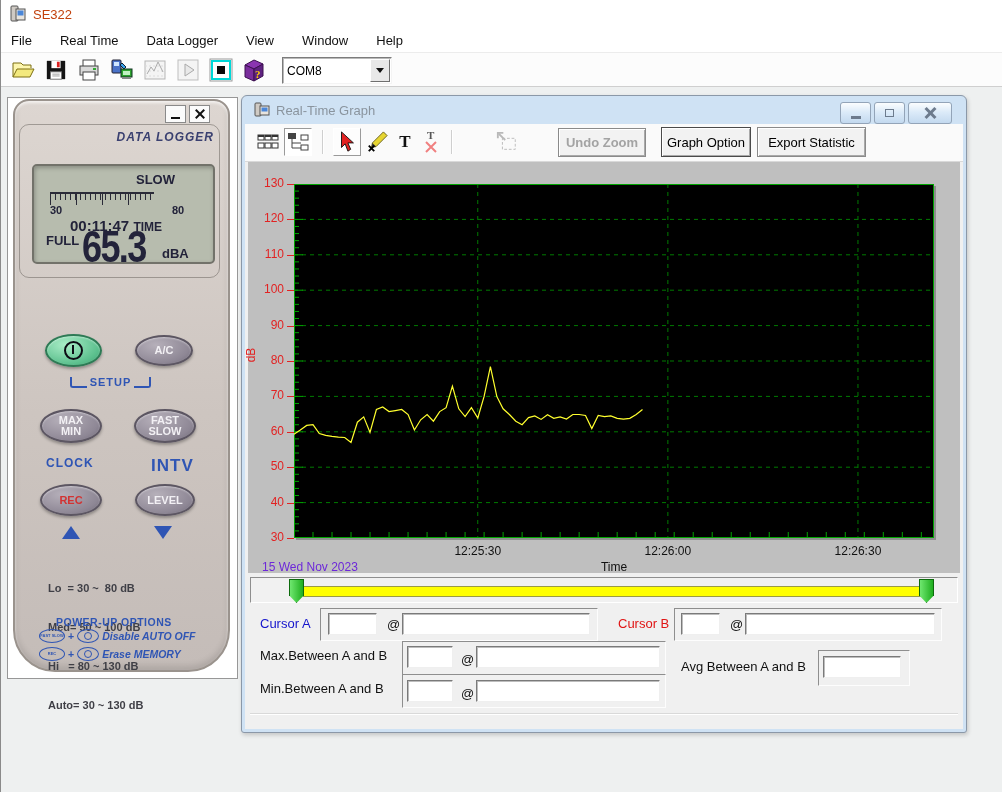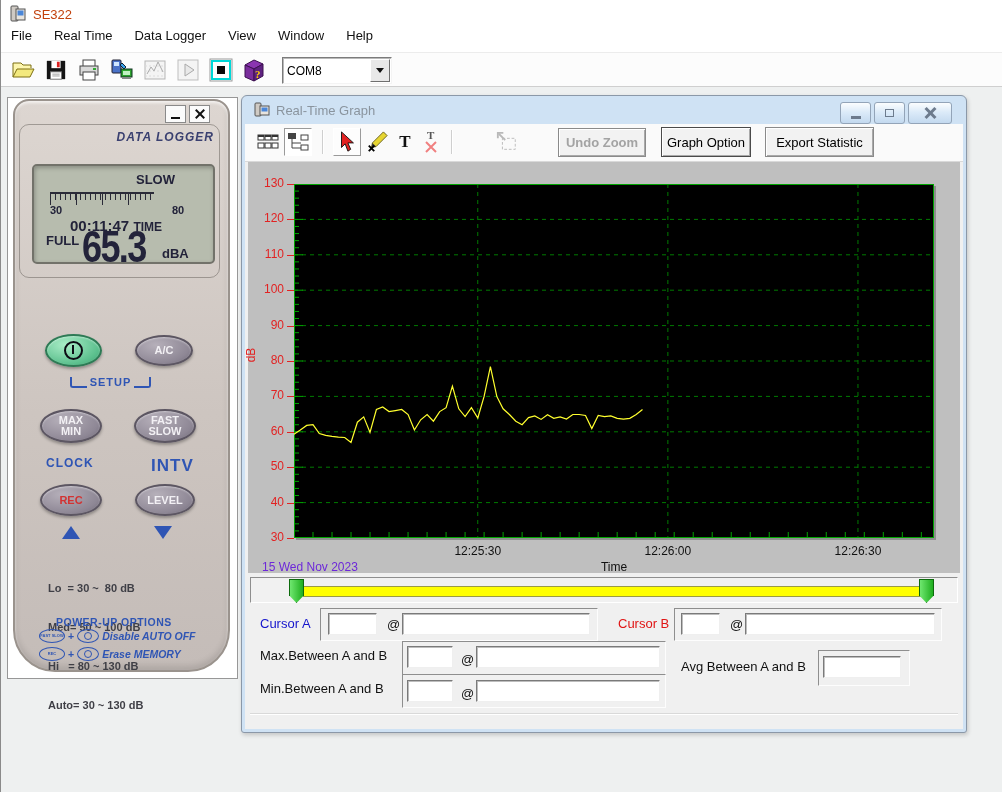--- a/index.html
+++ b/index.html
@@ -2,21 +2,21 @@
 <html><head>
 <meta charset="utf-8">
 <style>
   html,body{margin:0;padding:0;background:#e9ebec;}
   #app{position:relative;width:1002px;height:792px;background:#eef0f0;font-family:"Liberation Sans",sans-serif;overflow:hidden;border-left:1px solid #8a8a8a;box-sizing:border-box;}
   .abs{position:absolute;}
   
   #titlebar{left:0;top:0;width:100%;height:28px;background:#ffffff;}
   #app-icon{left:8px;top:5px;width:18px;height:18px;}
   #app-title{left:32px;top:7px;font-size:13px;color:#c2410c;}
-  #menubar{left:0;top:28px;width:100%;height:24px;background:#ffffff;display:flex;align-items:flex-start;gap:22px;padding-left:10px;box-sizing:border-box;position:absolute;}
+  #menubar{left:0;top:28px;width:100%;height:24px;background:#ffffff;display:flex;align-items:center;gap:28px;padding-left:10px;box-sizing:border-box;position:absolute;}
   .menu-item{font-size:13px;color:#111;cursor:default;}
   #toolbar{left:0;top:52px;width:100%;height:35px;background:#fcfcfc;border-top:1px solid #ececec;border-bottom:1px solid #cfcfcf;display:flex;align-items:center;padding-left:8px;box-sizing:border-box;position:absolute;}
   .tb-icon{width:28px;height:28px;margin-right:5px;display:flex;align-items:center;justify-content:center;}
   #com-combo{position:absolute;left:281px;top:4px;width:108px;height:25px;background:#fff;border:1px solid;border-color:#7b7b7b #f4f4f4 #f4f4f4 #7b7b7b;box-shadow:inset 1px 1px 0 #b9b9b9;display:flex;align-items:center;}
   #com-combo .val{flex:1;font-size:12px;padding-left:4px;color:#000;}
   #com-combo .dd{width:18px;height:21px;margin:1px;background:#e8e8e8;border:1px solid;border-color:#fff #6f6f6f #6f6f6f #fff;display:flex;align-items:center;justify-content:center;}
   .dd-arrow{width:0;height:0;border-left:4px solid transparent;border-right:4px solid transparent;border-top:5px solid #111;}
   
   #device-window{left:6px;top:97px;width:229px;height:580px;background:#fff;border:1px solid #979797;}
   #device-body{left:5px;top:1px;width:217px;height:573px;background:linear-gradient(180deg,#ddd6d1,#cdc5c0 55%,#c4bcb8);border:2px solid #9a938d;border-radius:16px 16px 42px 42px;box-sizing:border-box;box-shadow:inset 0 2px 3px rgba(255,255,255,.7), inset 0 -4px 6px rgba(0,0,0,.12);}
@@ -352,21 +352,21 @@
       <span class="tsep" style="left:206px;"></span>
       <span class="tbtn" style="left:248px;">
         <svg width="22" height="22" viewBox="0 0 24 24">
             <path d="M2 8V2h6" fill="none" stroke="#b9b9b9" stroke-width="2"></path>
             <path d="M3 3l7 7" stroke="#b9b9b9" stroke-width="2"></path>
             <rect x="7" y="8" width="14" height="12" fill="none" stroke="#b9b9b9" stroke-dasharray="3 2"></rect>
           </svg>
       </span>
       <span class="btn3d disabled" style="left:313px;top:4px;width:86px;height:27px;font-weight:bold;">Undo Zoom</span>
       <span class="btn3d default" style="left:416px;top:3px;width:88px;height:28px;">Graph Option</span>
-      <span class="btn3d" style="left:512px;top:3px;width:107px;height:28px;margin-left:8px;">Export Statistic</span>
+      <span class="btn3d" style="left:512px;top:3px;width:107px;height:28px;">Export Statistic</span>
     </div>
 
     <div class="abs" id="gw-graph-panel"></div>
     <span class="abs" id="db-axis-label">dB</span>
     <div class="abs" id="y-axis-labels">
         <div class="y-lab" style="top: 80px;">130</div>
         <div class="y-dash" style="top: 88px;"></div>
         <div class="y-lab" style="top: 115.4px;">120</div>
         <div class="y-dash" style="top: 123.4px;"></div>
         <div class="y-lab" style="top: 150.8px;">110</div>

